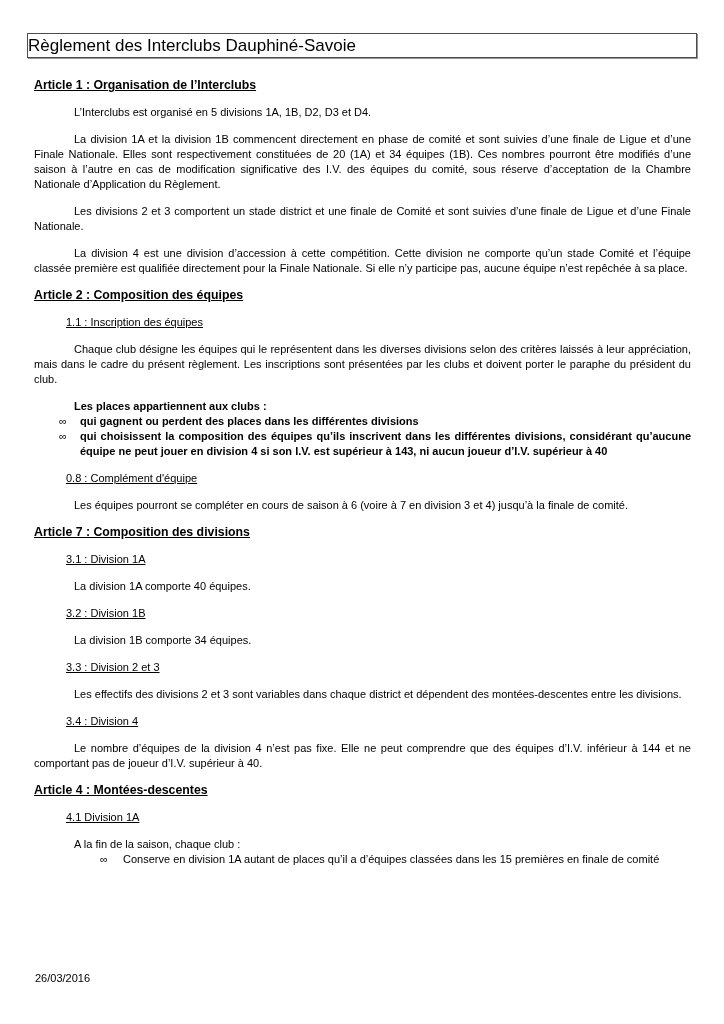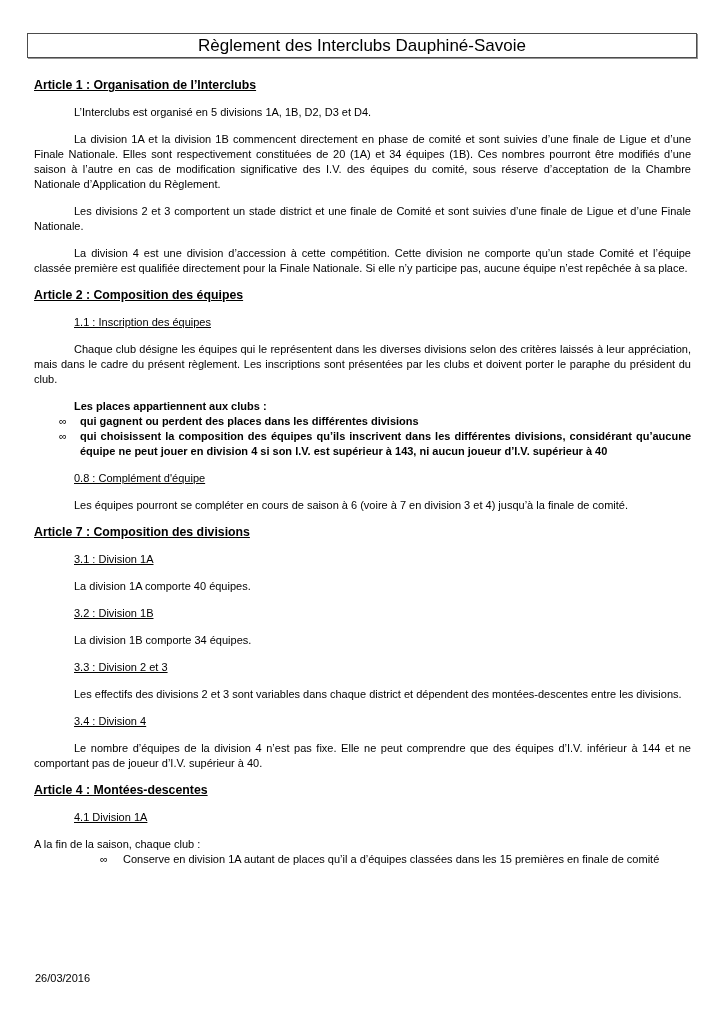--- a/index.html
+++ b/index.html
@@ -15,37 +15,36 @@
     box-sizing: border-box;
     padding: 33px 33px 0 34px;
     overflow: hidden;
   }
   .title-box {
     border: 1px solid #4c4c4c;
     box-shadow: 1px 1px 0 #949494;
     margin: 0 -6px 0 -7px;
     height: 25px;
     line-height: 23px;
-    text-align: center;
     font-size: 17px;
     box-sizing: border-box;
     background: #ffffff;
   }
   .content { position: relative; }
   .blk { margin: 12px 0 0 0; }
   .content > :first-child { margin-top: 20px; }
   .heading {
     font-weight: bold;
     text-decoration: underline;
     font-size: 12.3px;
   }
-  .subheading { margin-left: 40px; text-decoration: underline; }
+  .subheading { margin-left: 32px; text-decoration: underline; }
   .para { text-align: justify; text-indent: 40px; }
   .bold_line { font-weight: bold; margin-left: 40px; }
-  .indent_line { }
+  .indent_line { margin-left: 40px; }
   ul.bullets { margin: 0; padding: 0; list-style: none; }
   ul.bullets li { position: relative; text-align: justify; }
   ul.bullets.level1 li { padding-left: 46px; }
   ul.bullets.level1 .marker { position: absolute; left: 25px; top: 0; }
   ul.bullets.level2 li { padding-left: 89px; }
   ul.bullets.level2 .marker { position: absolute; left: 66px; top: 0; }
   ul.bullets.bold li { font-weight: bold; }
   ul.bullets .marker { font-weight: normal; font-size: 11px; }
   .footer-date {
     position: absolute;

